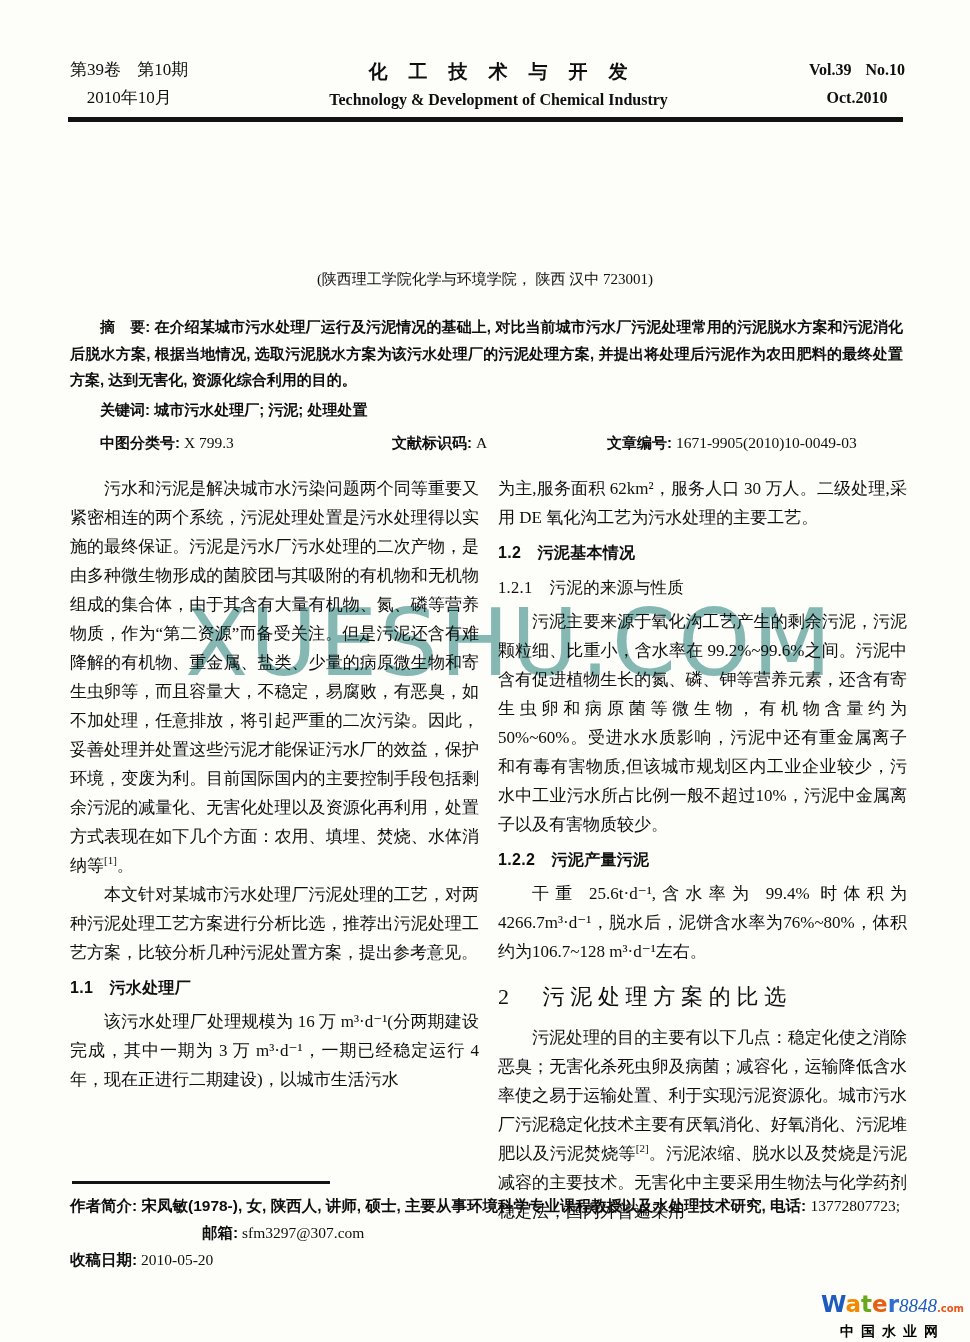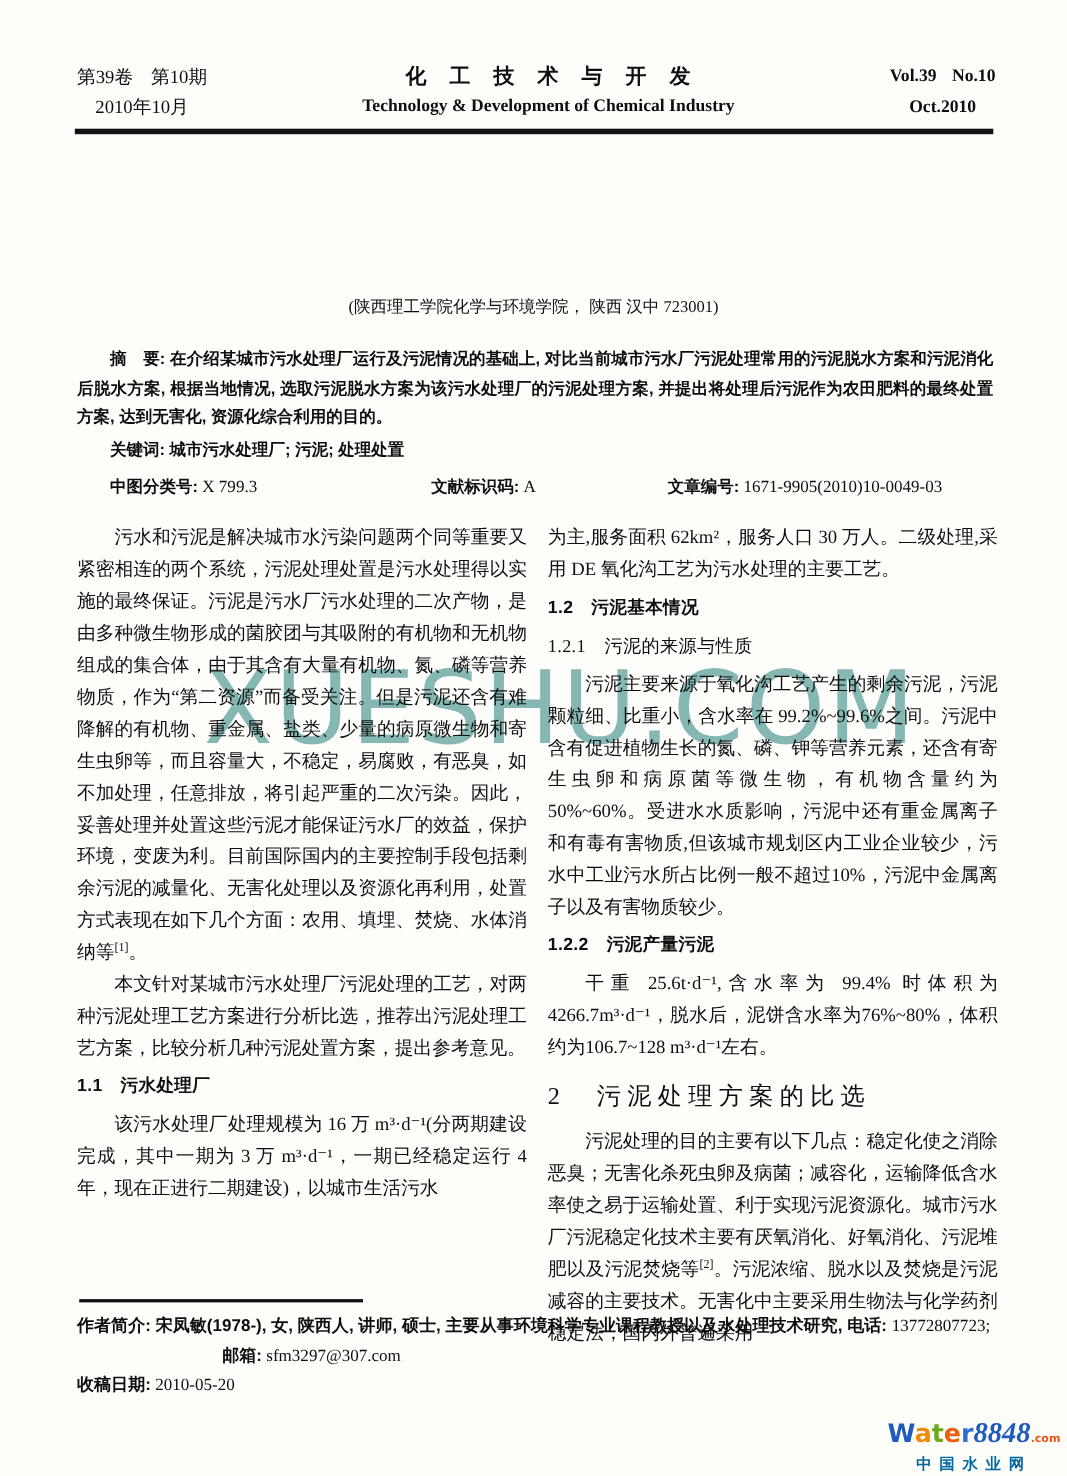--- a/index.html
+++ b/index.html
@@ -2,21 +2,21 @@
 <html><head>
 <meta charset="utf-8">
 <style>
   html,body{margin:0;padding:0;background:#e8e8e8;}
   .page{
     position:relative;width:970px;height:1342px;margin:0 auto;
     background:#fdfdfa;color:#0e0e0e;overflow:hidden;
     font-family:"Liberation Serif","DejaVu Serif",serif;
   }
   
-  .jheader{position:absolute;top:56px;left:70px;width:835px;display:flex;justify-content:space-between;z-index:2;}
+  .jheader{position:absolute;top:56px;left:70px;width:835px;display:flex;justify-content:space-between;align-items:center;z-index:2;}
   .jh-left{text-align:center;font-size:17px;line-height:28px;}
   .jh-left .ws{word-spacing:12px;}
   .jh-center{text-align:center;}
   .jh-center .cn{font-size:19px;font-weight:600;letter-spacing:1px;}
   .jh-center .en{font-size:16px;font-weight:700;margin-top:6px;}
   .jh-right{text-align:center;font-size:16px;font-weight:600;line-height:28px;}
   .jh-right .ws{word-spacing:10px;}
   .jrule{position:absolute;top:117px;left:68px;width:835px;height:5px;background:#131313;z-index:2;}
   
   .title{position:absolute;top:160px;left:0;width:100%;text-align:center;font-size:30px;font-weight:700;letter-spacing:2px;z-index:2;}
@@ -48,21 +48,21 @@
     color:#c9c9c9;opacity:0.5;letter-spacing:2px;user-select:none;}
   
   .fn-rule{position:absolute;top:1181px;left:72px;width:258px;height:3px;background:#131313;z-index:2;}
   .footnote{position:absolute;top:1192px;left:70px;width:843px;z-index:2;
     font-family:"Liberation Sans","DejaVu Sans",sans-serif;font-size:15.5px;line-height:27px;font-weight:600;}
   .footnote .num{font-family:"Liberation Serif","DejaVu Serif",serif;font-weight:400;}
   .footnote .l2{padding-left:132px;}
   
   .logo{position:absolute;right:6px;bottom:2px;text-align:center;z-index:2;font-family:"DejaVu Sans",sans-serif;}
   .logo-top{font-size:23px;font-weight:800;line-height:24px;}
-  .logo-top .num{font-family:"Liberation Serif","DejaVu Serif",serif;font-style:italic;font-weight:700;font-size:26px;}
+  .logo-top .num{font-family:"Liberation Serif","DejaVu Serif",serif;font-style:italic;font-weight:400;font-size:19px;}
   .logo-top .dotcom{font-size:10px;font-weight:700;vertical-align:baseline;}
   .logo-cn{font-size:14px;font-weight:700;letter-spacing:7px;line-height:18px;margin-top:1px;}
 </style>
 </head>
 <body>
 
 <div class="page">
 
   <div class="watermark" style="color: #0f766e;">XUESHU.COM</div>
 
@@ -117,16 +117,16 @@
   <div class="footnote">
     <div><b>作者简介:</b><span> 宋凤敏(1978-), 女, 陕西人, 讲师, 硕士, 主要从事环境科学专业课程教授以及水处理技术研究, 电话: </span><span class="num">13772807723;</span></div>
     <div class="l2"><b>邮箱:</b><span class="num"> sfm3297@307.com</span></div>
     <div><b>收稿日期:</b><span class="num"> 2010-05-20</span></div>
   </div>
 
   <div class="logo">
     <div class="logo-top">
       <span style="color: rgb(31, 91, 189);">W</span><span style="color: rgb(240, 138, 0);">a</span><span style="color: rgb(106, 168, 28);">t</span><span style="color: rgb(232, 96, 15);">e</span><span style="color: rgb(47, 111, 210);">r</span><span class="num" style="color: rgb(31, 91, 189);">8848</span><span class="dotcom" style="color: rgb(232, 84, 26);">.com</span>
     </div>
-    <div class="logo-cn" style="color: #0369a1;">中国水业网</div>
+    <div class="logo-cn" style="color: #000000;">中国水业网</div>
   </div>
 
 </div>
 
 </body></html>

